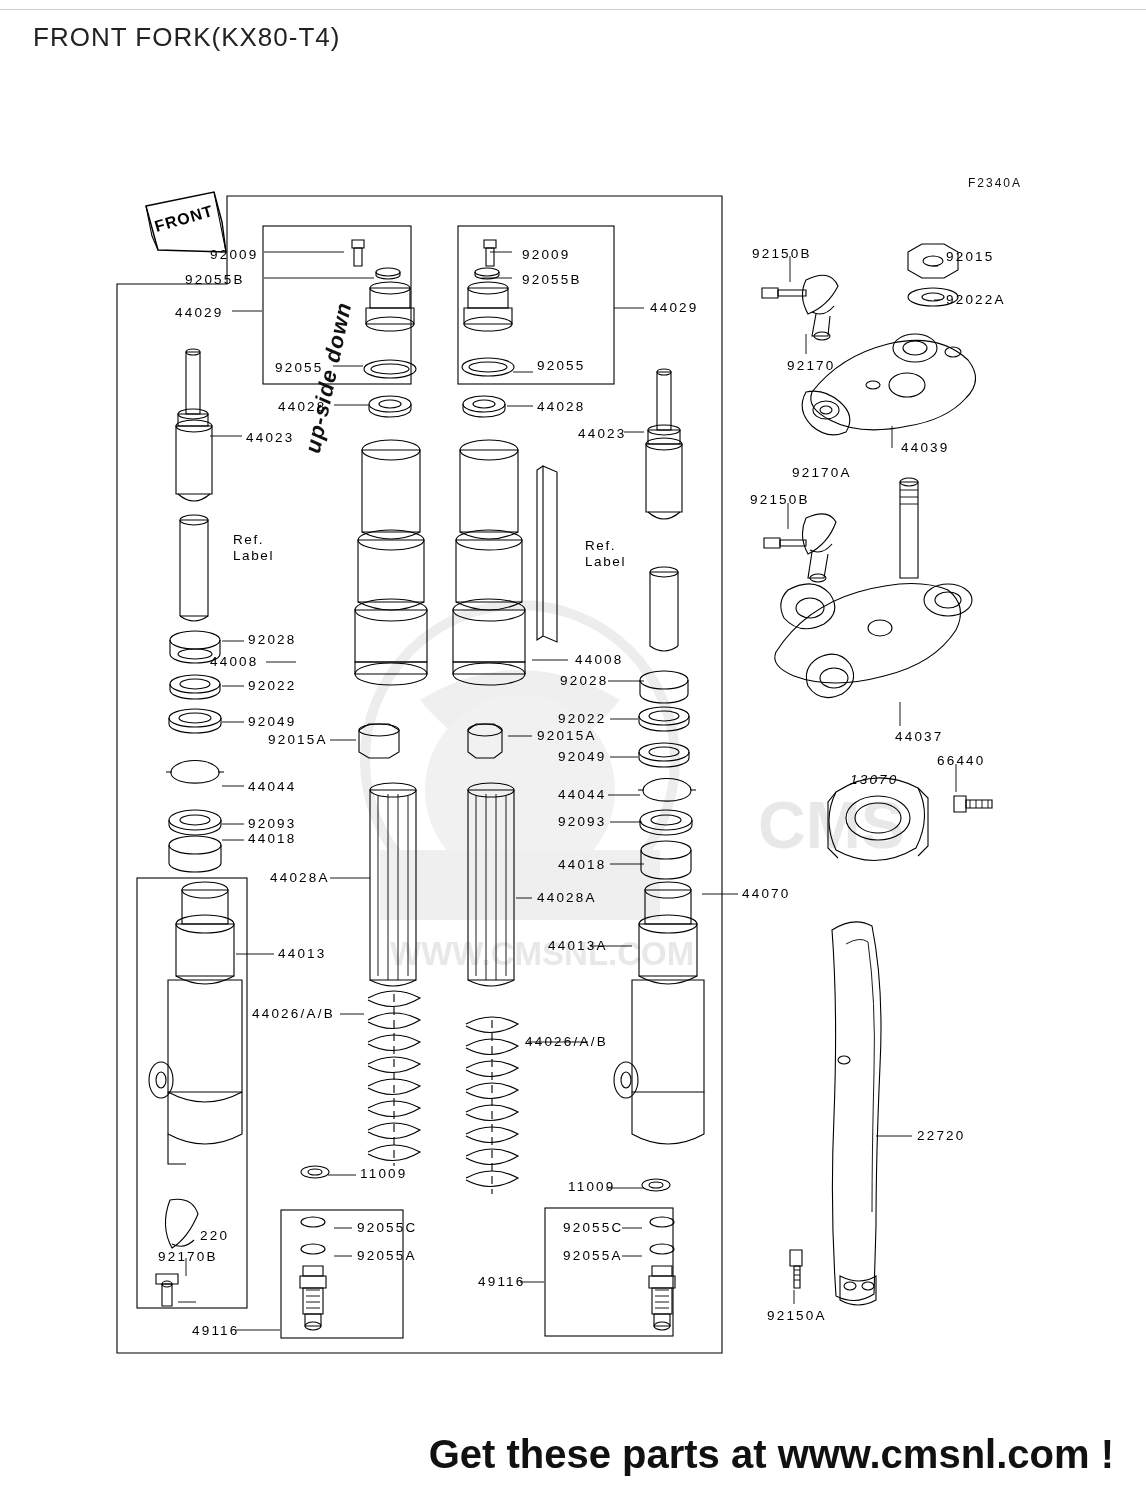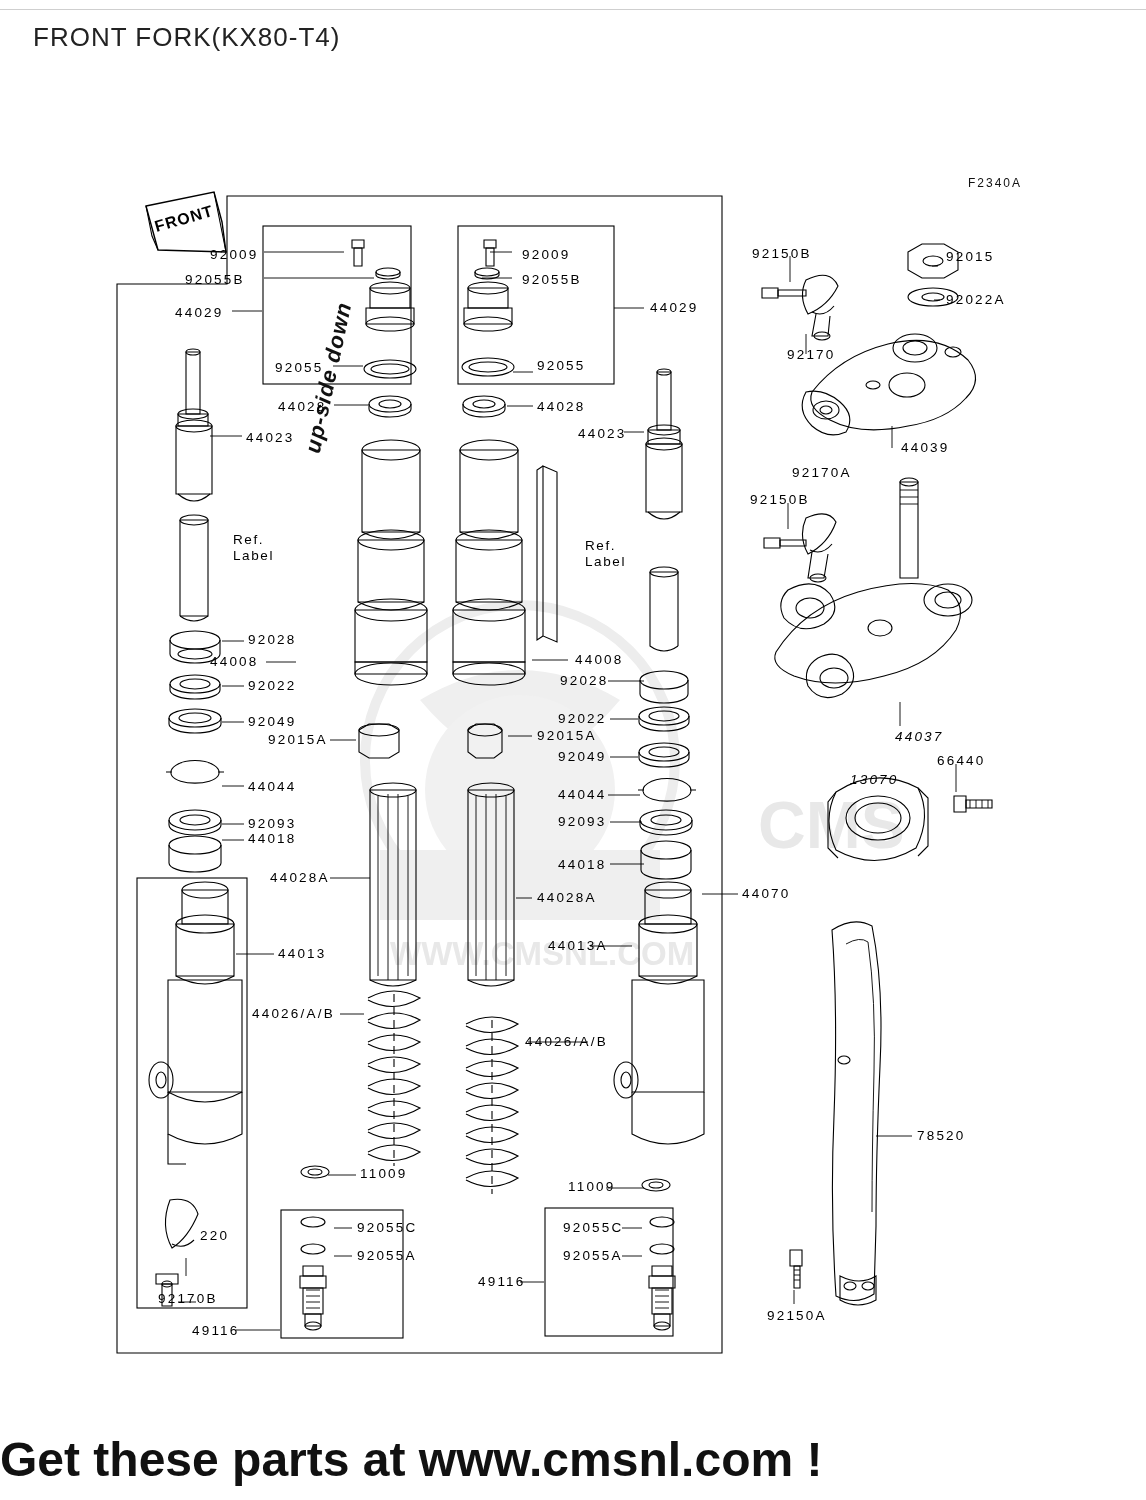--- a/index.html
+++ b/index.html
@@ -15,22 +15,22 @@
     position:absolute;left:33px;top:22px;
     font-size:26px;letter-spacing:1px;color:#222;
   }
   .rule{
     position:absolute;left:0;top:9px;width:1146px;height:1px;background:#cfcfcf;
   }
   .diagcode{
     position:absolute;left:968px;top:176px;font-size:12px;letter-spacing:2px;color:#111;
   }
   .footer{
-    position:absolute;left:0;top:1432px;width:1114px;text-align:left;
-    font-size:48px;font-weight:bold;color:#111;
+    position:absolute;left:0;top:1432px;width:1114px;text-align:right;
+    font-size:40px;font-weight:bold;color:#111;
   }
   svg.art{position:absolute;left:0;top:0;width:1146px;height:1500px;}
   .lbl{
     position:absolute;font-size:13.5px;letter-spacing:2.2px;color:#000;
     white-space:pre;
   }
   .lbl.two{line-height:16px;letter-spacing:1.6px;}
   .frontbadge{
     position:absolute;left:143px;top:190px;width:80px;height:62px;
   }
@@ -484,30 +484,30 @@
 <div class="lbl" style="left:548px;top:938px;">44013A</div>
 <div class="lbl" style="left:742px;top:886px;">44070</div>
 <div class="lbl" style="left:252px;top:1006px;">44026/A/B</div>
 <div class="lbl" style="left:525px;top:1034px;">44026/A/B</div>
 <div class="lbl" style="left:360px;top:1166px;">11009</div>
 <div class="lbl" style="left:568px;top:1179px;">11009</div>
 <div class="lbl" style="left:357px;top:1220px;">92055C</div>
 <div class="lbl" style="left:357px;top:1248px;">92055A</div>
 <div class="lbl" style="left:563px;top:1220px;">92055C</div>
 <div class="lbl" style="left:563px;top:1248px;">92055A</div>
-<div class="lbl" style="left:158px;top:1249px;margin-top:42px;">92170B</div>
+<div class="lbl" style="left:158px;top:1249px;">92170B</div>
 <div class="lbl" style="left:200px;top:1228px;">220</div>
 <div class="lbl" style="left:192px;top:1323px;">49116</div>
 <div class="lbl" style="left:478px;top:1274px;">49116</div>
 <div class="lbl" style="left:752px;top:246px;">92150B</div>
 <div class="lbl" style="left:946px;top:249px;">92015</div>
 <div class="lbl" style="left:946px;top:292px;">92022A</div>
-<div class="lbl" style="left:787px;top:347px;">92170</div>
+<div class="lbl" style="left:787px;top:358px;">92170</div>
 <div class="lbl" style="left:901px;top:440px;">44039</div>
 <div class="lbl" style="left:792px;top:465px;">92170A</div>
 <div class="lbl" style="left:750px;top:492px;">92150B</div>
-<div class="lbl" style="left:895px;top:729px;font-style:italic;">44037</div>
+<div class="lbl" style="left:895px;top:729px;">44037</div>
 <div class="lbl" style="left:850px;top:772px;font-style:italic;">13070</div>
 <div class="lbl" style="left:937px;top:753px;">66440</div>
-<div class="lbl" style="left:917px;top:1128px;">78520</div>
+<div class="lbl" style="left:917px;top:1128px;">22720</div>
 <div class="lbl" style="left:767px;top:1308px;">92150A</div>
 
 <div class="footer">Get these parts at www.cmsnl.com !</div>
 
 </body></html>

